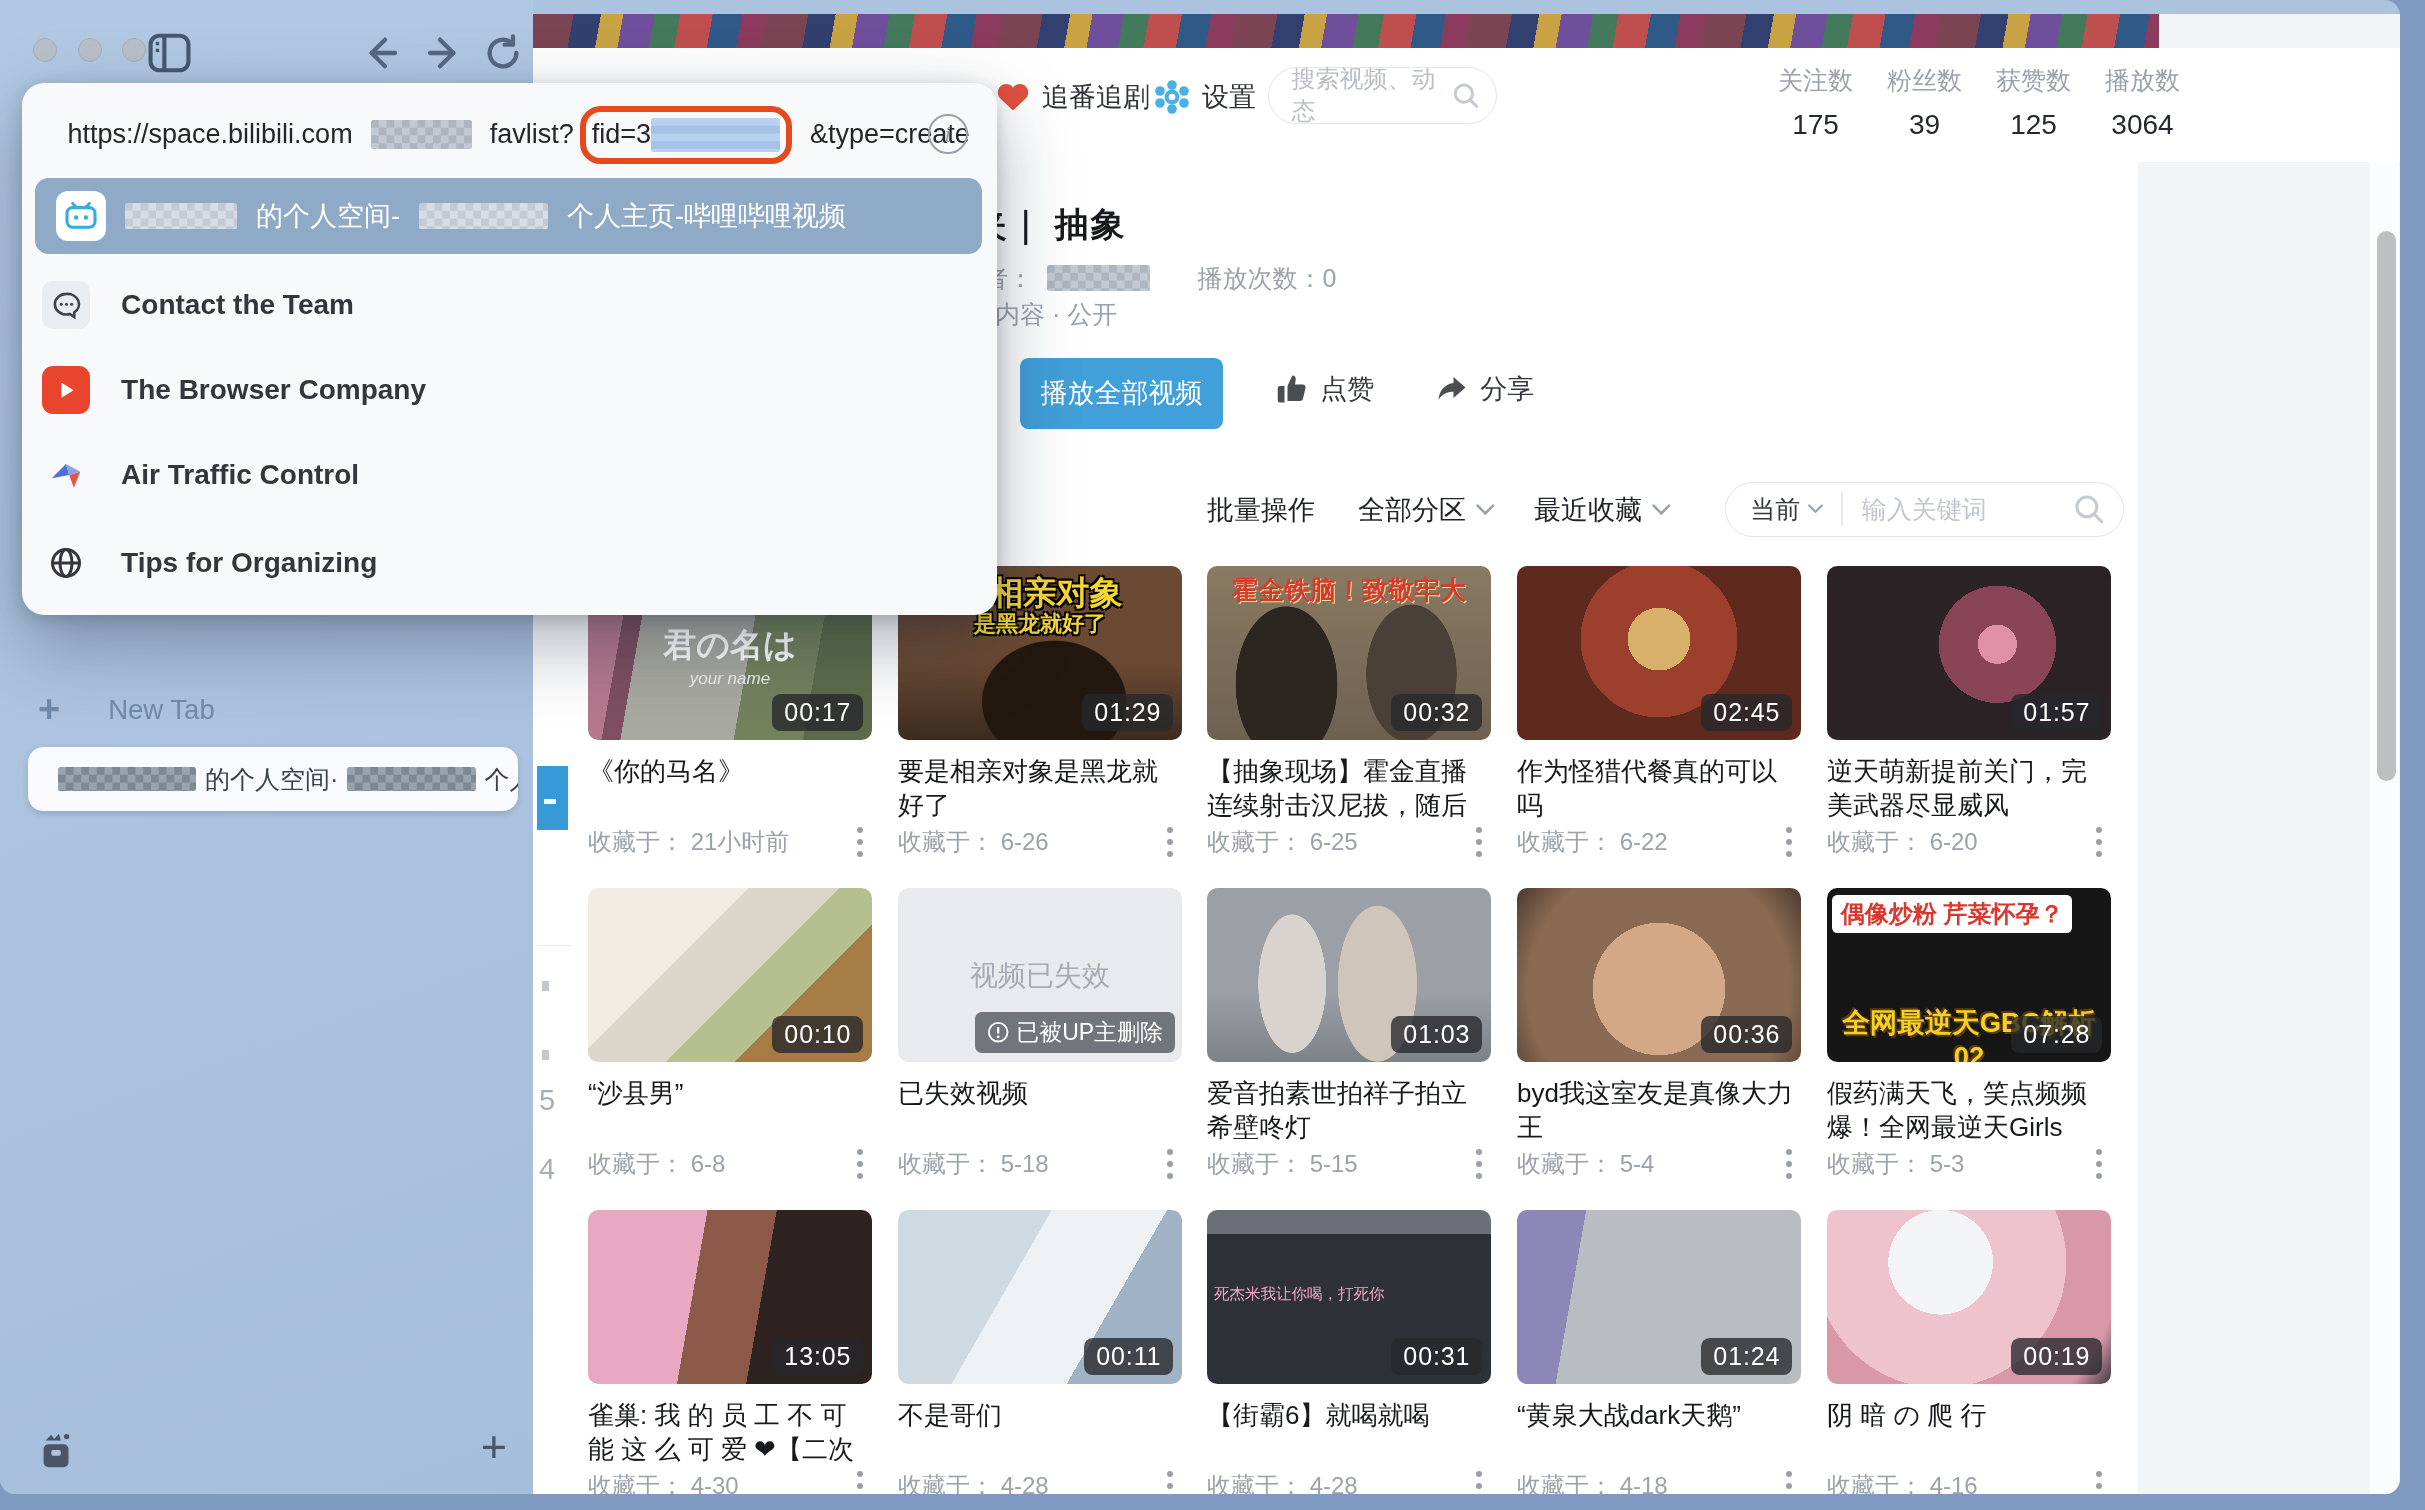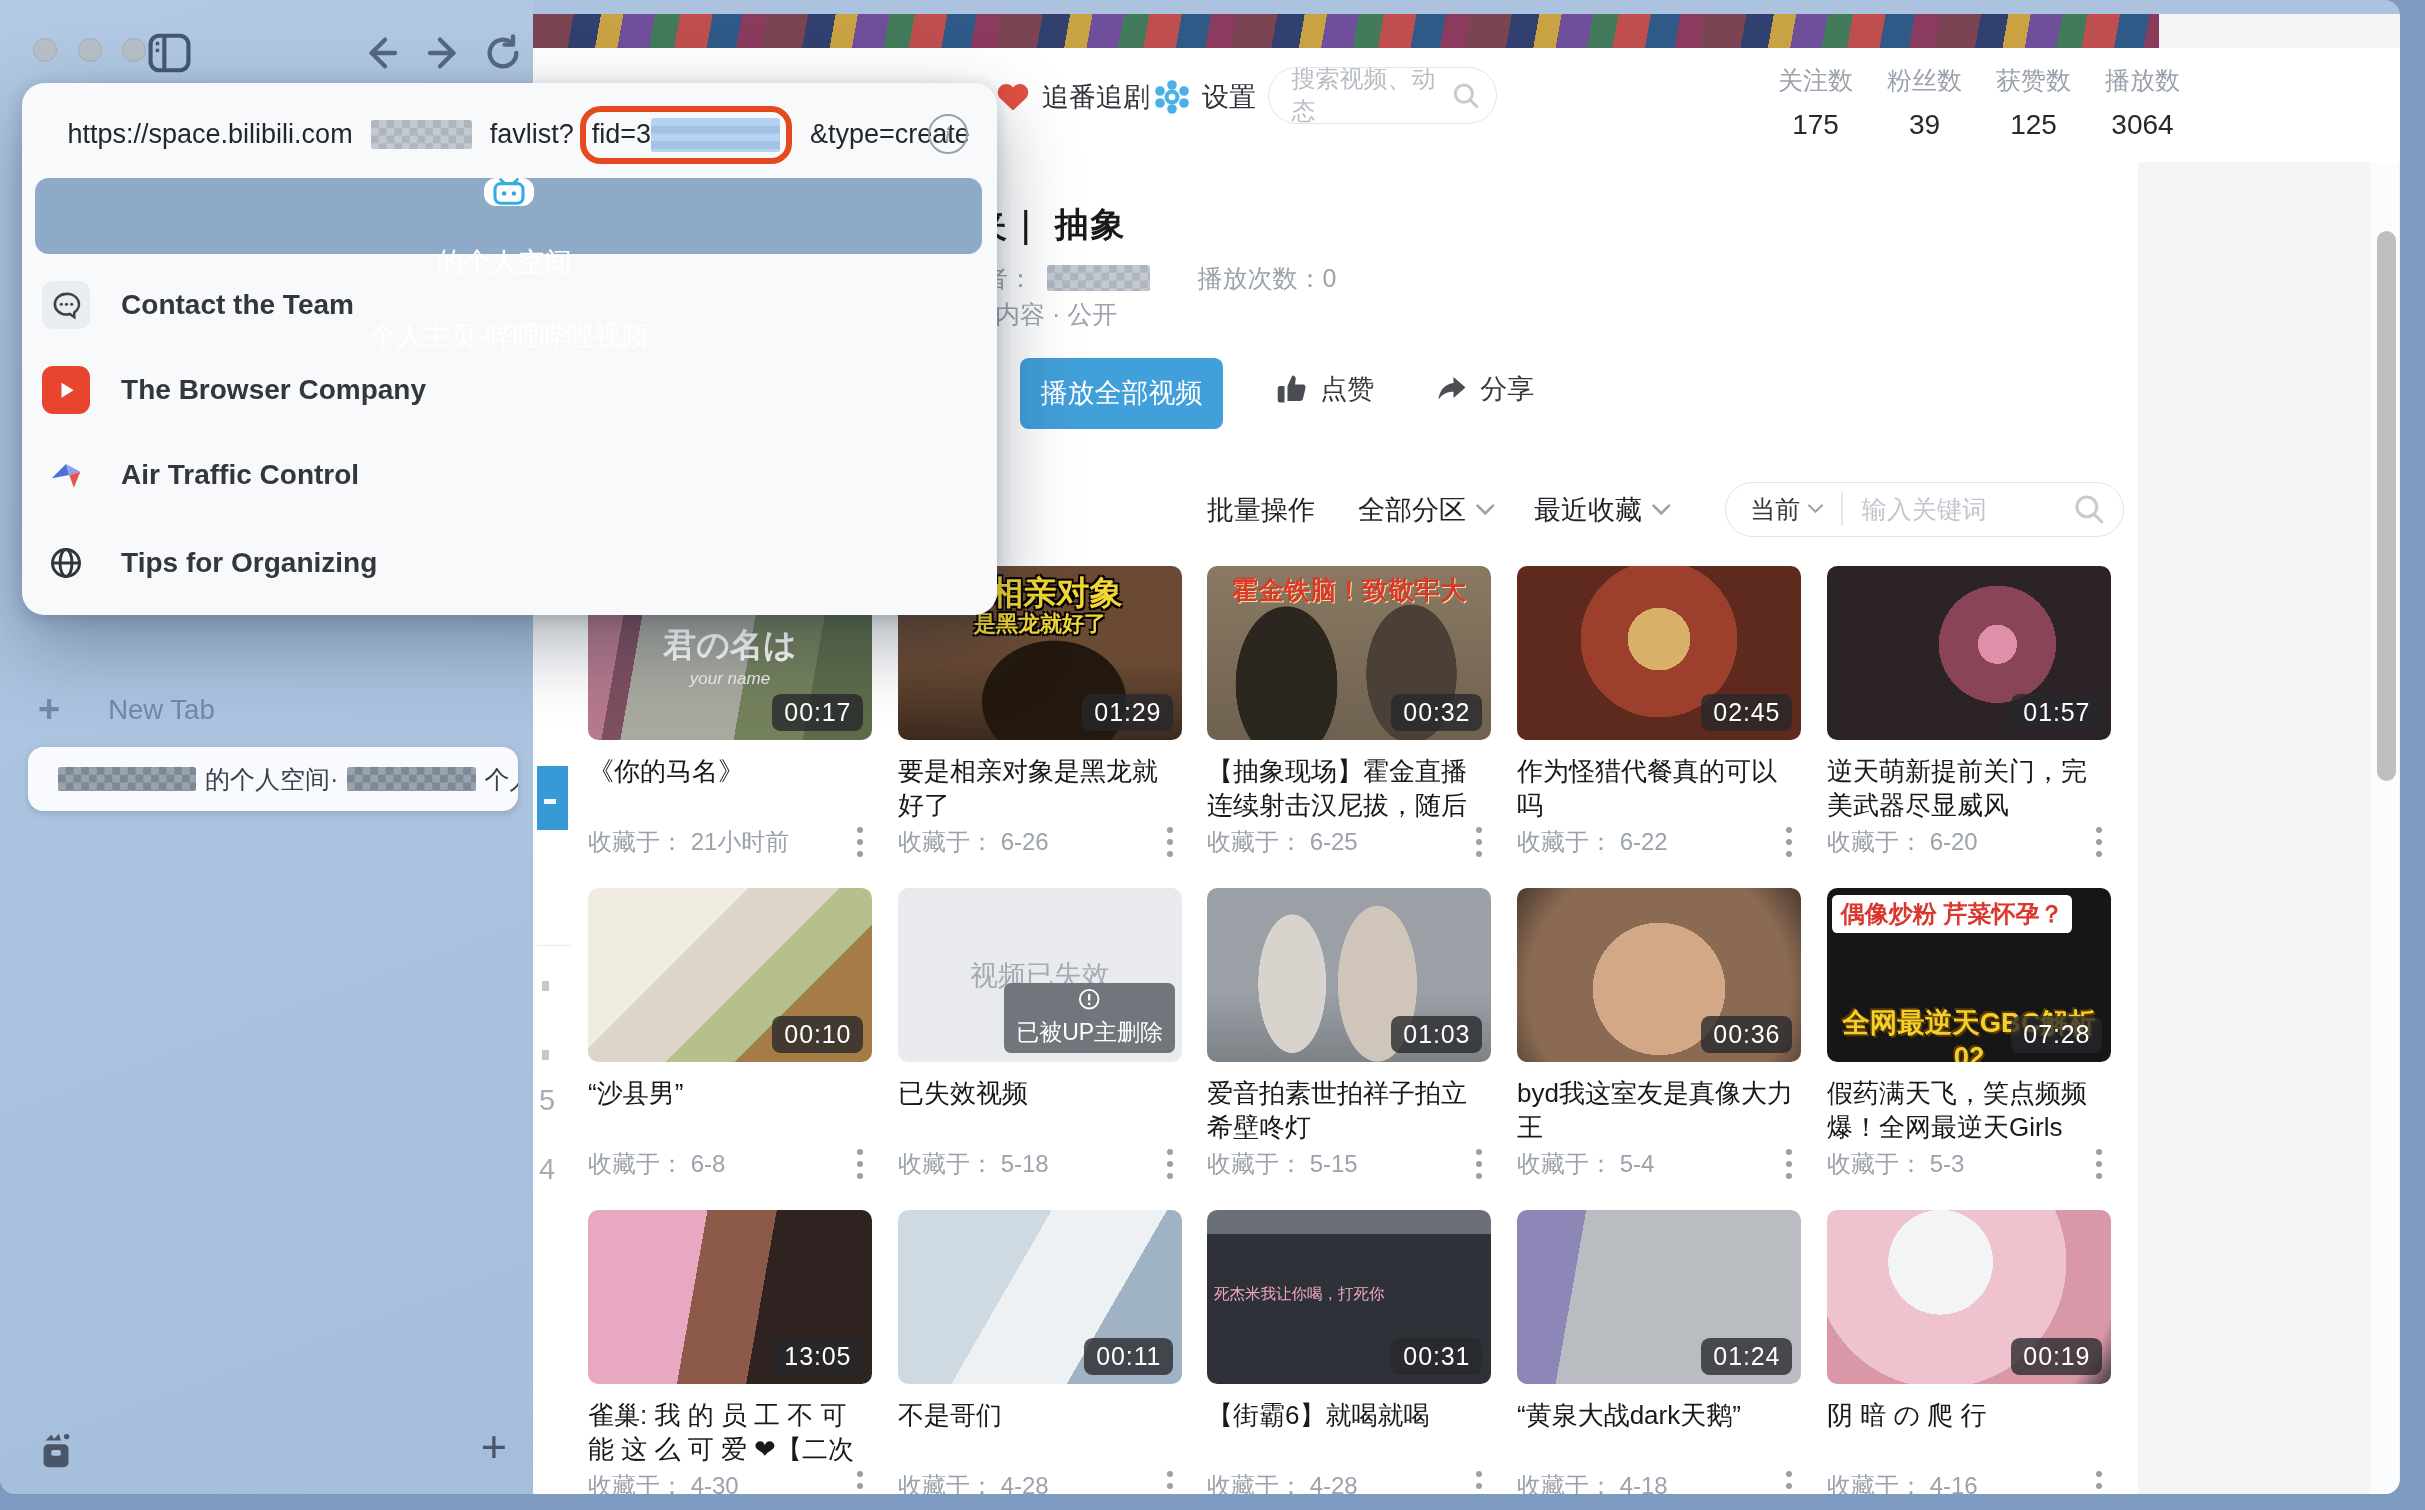--- a/index.html
+++ b/index.html
@@ -58,21 +58,21 @@
   .dur { position:absolute; right:8.6px; bottom:8.6px; background:rgba(38,40,43,.78); color:#fff; font-size:25px;
     padding:4.3px 12px; border-radius:8.6px; letter-spacing:0.9px; }
   .vtitle { margin-top:13.8px; height:69px; overflow:hidden; font-size:26px; line-height:34px; color:#18191c; }
   .vfoot { margin-top:3.4px; display:flex; align-items:center; justify-content:space-between; }
   .saved { font-size:24px; color:#9ba2ab; }
   .dots { position:relative; width:6.9px; height:6.9px; margin-right:8.6px; background:#9aa0a8; border-radius:50%;
     box-shadow:0 12px 0 #9aa0a8, 0 24px 0 #9aa0a8; top:-12px; }
   .ovl { position:absolute; left:0; right:0; text-align:center; font-weight:bold; }
   .invalid-center { position:absolute; left:0; right:0; top:69px; text-align:center; font-size:28px; color:#a5abb4; }
   .invalid-badge { position:absolute; right:6.9px; bottom:8.6px; background:#71767c; color:#fff; font-size:23px;
-    padding:5.2px 12px; border-radius:6.9px; display:flex; align-items:center; gap:6.9px;flex-direction:column; }
+    padding:5.2px 12px; border-radius:6.9px; display:flex; align-items:center; gap:6.9px; }
 
   .t1 { background:linear-gradient(100deg,#b5798d 0 14%,#7d4f60 14% 20%,#a8a9a0 20% 56%,#74815d 56% 78%,#5d6b4a 78% 100%); }
   .t2 { background:radial-gradient(ellipse 42% 58% at 55% 78%,#23180f 0 60%,rgba(0,0,0,0) 61%),linear-gradient(180deg,#6b4a33 0 55%,#3c2b20 100%); }
   .t3 { background:radial-gradient(ellipse 18% 45% at 28% 68%,#2c2620 0 99%,rgba(0,0,0,0) 100%),radial-gradient(ellipse 16% 40% at 72% 62%,#4a4038 0 99%,rgba(0,0,0,0) 100%),linear-gradient(180deg,#8a7a62,#6e6150); }
   .t4 { background:radial-gradient(circle at 50% 42%,#d9b06a 0 18%,#9c3f2c 18% 45%,#5e2a1e 45% 100%); }
   .t5 { background:radial-gradient(circle at 60% 45%,#e08fa8 0 10%,#8a4458 10% 30%,#2b2326 30% 100%); }
   .t6 { background:linear-gradient(135deg,#f0ece2 0 35%,#dcd6c8 35% 55%,#b5c08e 55% 70%,#a57b46 70% 100%); }
   .t7 { background:#e8eaee; }
   .t8 { background:radial-gradient(ellipse 12% 40% at 30% 55%,#d8d3cc 0 99%,rgba(0,0,0,0) 100%),radial-gradient(ellipse 14% 45% at 60% 55%,#cfc5bb 0 99%,rgba(0,0,0,0) 100%),linear-gradient(180deg,#9aa0a6 0 60%,#7d8287 100%); }
   .t9 { background:radial-gradient(circle at 50% 58%,#d3a886 0 38%,#8a6a52 38% 75%,#4a3a30 100%); }
@@ -110,21 +110,21 @@
 
   
   #panel { position:absolute; left:21.5px; top:83px; width:975px; height:532px; background:#f7f9fb;
     border-radius:22.4px; box-shadow:0 29px 77px rgba(20,35,55,.35), 0 3.4px 15.5px rgba(20,35,55,.18); }
   .urlrow { position:absolute; left:29px; top:15.5px; right:29px; height:72px; display:flex; align-items:center; gap:17px;
     font-size:27px; color:#23262b; }
   .fidwrap { display:inline-flex; align-items:center; border-radius:8.6px; outline:6px solid #e54a1e; outline-offset:6px; }
   .inforing { position:absolute; right:29px; top:31px; width:40px; height:40px; border:2.6px solid #9aa1a9; border-radius:50%;
     color:#9aa1a9; font-size:24px; display:flex; align-items:center; justify-content:center; font-family:"Liberation Serif",serif; font-style:italic; }
   .sugg { position:absolute; left:13.8px; top:95px; width:947px; height:76px; background:#8eaac7; border-radius:13.8px;
-    display:flex; align-items:center; gap:19px; padding:0 20.6px; color:#fff; font-size:27px; font-weight:500;flex-direction:column; }
+    display:flex; align-items:center; gap:19px; padding:0 20.6px; color:#fff; font-size:27px; font-weight:500; }
   .sugg .icobox { width:50px; height:50px; background:#fff; border-radius:12px; display:flex; align-items:center; justify-content:center; }
   .item { position:absolute; left:20.6px; width:933px; height:76px; display:flex; align-items:center; gap:31px;
     font-size:28px; font-weight:600; color:#33363c; }
   .item .ibox { width:48px; height:48px; border-radius:11.2px; display:flex; align-items:center; justify-content:center; }
   .ibox.gray { background:#e9edf1; }
   .ibox.red { background:#e8442e; }
 
   svg { display:block; }
 </style>
 </head>

